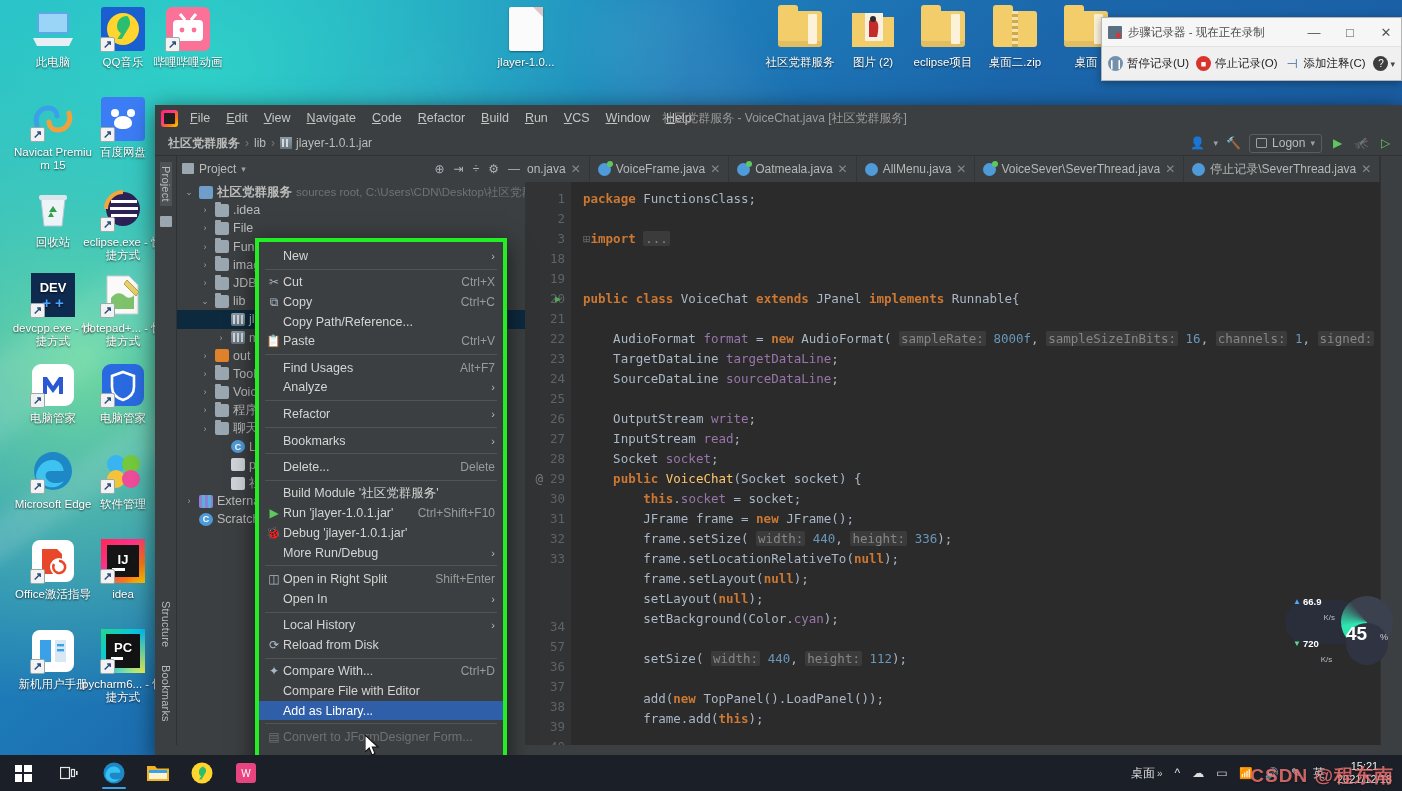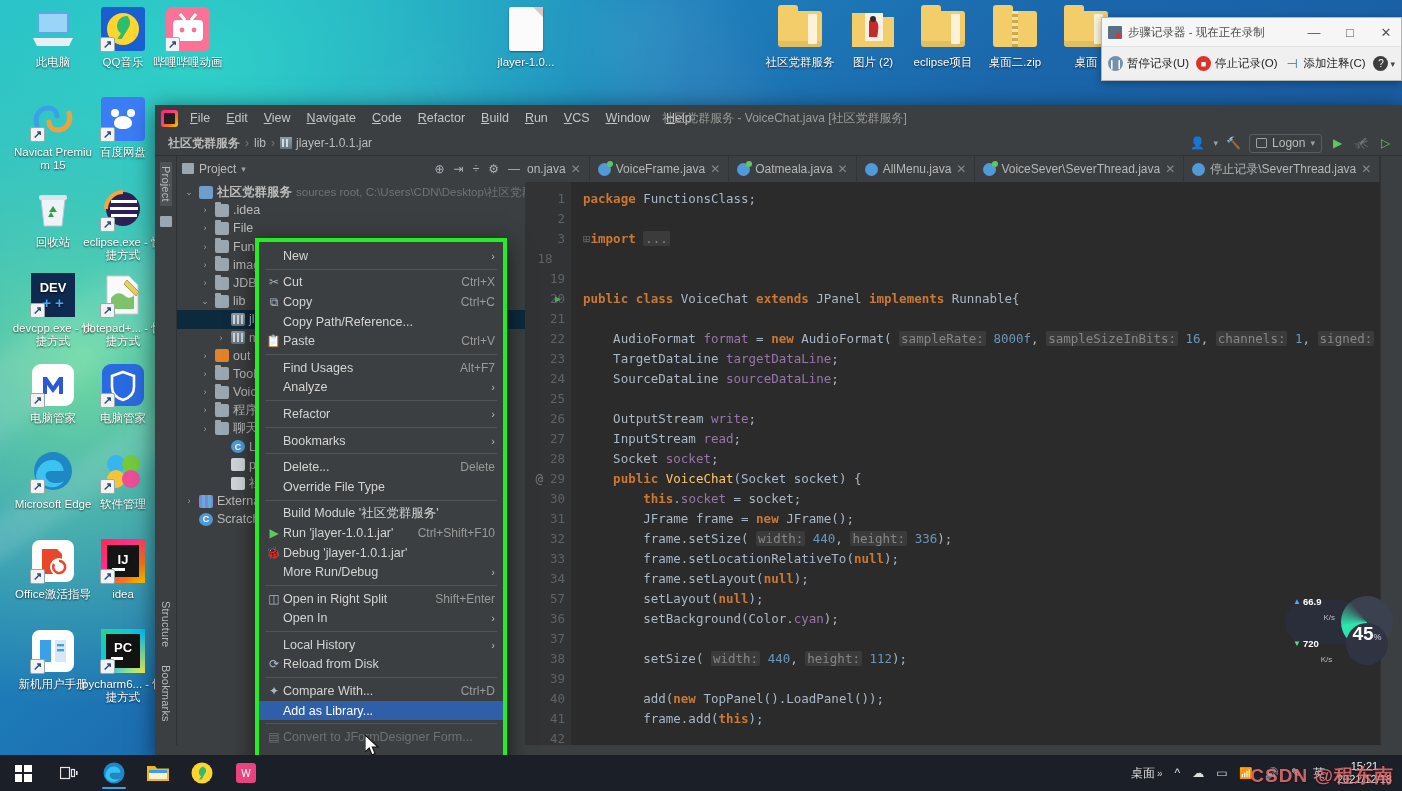--- a/index.html
+++ b/index.html
@@ -243,21 +243,21 @@
   #netwidget .pill .up { color: #4ea8ff; font-size: 8px; }
   #netwidget .pill .dn { color: #5ddb8a; font-size: 8px; }
   #netwidget .pill .unit { color: #b6bdc9; font-weight: normal; font-size: 8px; margin-top: 32px; }
   #netwidget .ring {
     position: absolute; right: 0; top: 0; width: 52px; height: 52px; border-radius: 50%;
     background: conic-gradient(from 160deg, #28d9a3 0deg, #2ee6b0 100deg, #3c4150 162deg, #3c4150 360deg), #3c4150;
     display: flex; align-items: center; justify-content: center;
   }
   #netwidget .ring .inner {
     width: 42px; height: 42px; border-radius: 50%; background: #2f3342;
-    display: flex; align-items: baseline; justify-content: center; color: #fff;
+    display: flex; align-items: baseline; justify-content: space-between; color: #fff;
     font-size: 19px; font-weight: bold; margin-top: 44px;
   }
   #netwidget .ring .pct { font-size: 9px; font-weight: normal; color: #cfd4dd; }
 
   
   #taskbar {
     position: absolute; left: 0; bottom: 0; width: 1402px; height: 36px;
     background: #1b1f27; display: flex; align-items: center; z-index: 80;
     color: #e6e6e6; font-size: 12px;
   }
@@ -770,37 +770,37 @@
             <span class="ci"></span>
             <span>停止记录\SeverThread.java</span>
             <span class="x">✕</span>
           </div>
         </div>
       <div class="code-area">
         <div class="gutter" id="gutter">
             <div style="position: relative;">1</div>
             <div style="position: relative;">2</div>
             <div style="position: relative;">3</div>
-            <div style="position: relative; text-align: center;">18</div>
+            <div style="position: relative;">18</div>
             <div style="position: relative;">19</div>
             <div style="position: relative;">20<span class="runarrow">▶</span></div>
             <div style="position: relative;">21</div>
             <div style="position: relative;">22</div>
             <div style="position: relative;">23</div>
             <div style="position: relative;">24</div>
             <div style="position: relative;">25</div>
             <div style="position: relative;">26</div>
             <div style="position: relative;">27</div>
             <div style="position: relative;">28</div>
             <div style="position: relative;">29<span class="gmark">@</span></div>
             <div style="position: relative;">30</div>
             <div style="position: relative;">31</div>
             <div style="position: relative;">32</div>
             <div style="position: relative;">33</div>
-            <div style="position: relative;">34</div>
+            <div style="position: relative; margin-top: 48px;">34</div>
             <div style="position: relative;">57</div>
             <div style="position: relative;">36</div>
             <div style="position: relative;">37</div>
             <div style="position: relative;">38</div>
             <div style="position: relative;">39</div>
             <div style="position: relative;">40</div>
             <div style="position: relative;">41</div>
             <div style="position: relative;">42</div>
           </div>
         <div class="code-body" id="code-body"><div><span class="kw">package</span> FunctionsClass<span class="typ">;</span></div><div>&nbsp;</div><div><span class="fold">⊞</span><span class="kw">import</span> <span class="hint">...</span></div><div>&nbsp;</div><div>&nbsp;</div><div><span class="kw">public class</span> VoiceChat <span class="kw">extends</span> JPanel <span class="kw">implements</span> Runnable{</div><div>&nbsp;</div><div>    AudioFormat <span class="fld">format</span> = <span class="kw">new</span> AudioFormat( <span class="hint">sampleRate:</span> <span class="num">8000f</span>, <span class="hint">sampleSizeInBits:</span> <span class="num">16</span>, <span class="hint">channels:</span> <span class="num">1</span>, <span class="hint">signed:</span> , </div><div>    TargetDataLine <span class="fld">targetDataLine</span>;</div><div>    SourceDataLine <span class="fld">sourceDataLine</span>;</div><div>&nbsp;</div><div>    OutputStream <span class="fld">write</span>;</div><div>    InputStream <span class="fld">read</span>;</div><div>    Socket <span class="fld">socket</span>;</div><div>    <span class="kw">public</span> <span class="mth">VoiceChat</span>(Socket socket) {</div><div>        <span class="kw">this</span>.<span class="fld">socket</span> = socket;</div><div>        JFrame frame = <span class="kw">new</span> JFrame();</div><div>        frame.setSize( <span class="hint">width:</span> <span class="num">440</span>, <span class="hint">height:</span> <span class="num">336</span>);</div><div>        frame.setLocationRelativeTo(<span class="kw">null</span>);</div><div>        frame.setLayout(<span class="kw">null</span>);</div><div>        setLayout(<span class="kw">null</span>);</div><div>        setBackground(Color.<span class="fld">cyan</span>);</div><div>&nbsp;</div><div>        setSize( <span class="hint">width:</span> <span class="num">440</span>, <span class="hint">height:</span> <span class="num">112</span>);</div><div>&nbsp;</div><div>        add(<span class="kw">new</span> TopPanel().LoadPanel());</div><div>        frame.add(<span class="kw">this</span>);</div><div>&nbsp;</div></div>
@@ -861,24 +861,20 @@
       <span class="mico"></span>
       <span class="mlabel">Bookmarks</span>
       <span class="mchev">›</span>
     </div>
     <div class="msep"></div>
     <div class="mrow">
       <span class="mico"></span>
       <span class="mlabel">Delete...</span>
       <span class="mshort">Delete</span>
     </div>
-    <div class="mrow">
-      <span class="mico"></span>
-      <span class="mlabel">Override File Type</span>
-    </div>
     <div class="msep"></div>
     <div class="mrow">
       <span class="mico"></span>
       <span class="mlabel">Build Module '社区党群服务'</span>
     </div>
     <div class="mrow">
       <span class="mico" style="color: rgb(94, 200, 94);">▶</span>
       <span class="mlabel">Run 'jlayer-1.0.1.jar'</span>
       <span class="mshort">Ctrl+Shift+F10</span>
     </div>
@@ -910,20 +906,24 @@
     </div>
     <div class="mrow">
       <span class="mico">⟳</span>
       <span class="mlabel">Reload from Disk</span>
     </div>
     <div class="msep"></div>
     <div class="mrow">
       <span class="mico">✦</span>
       <span class="mlabel">Compare With...</span>
       <span class="mshort">Ctrl+D</span>
+    </div>
+    <div class="mrow">
+      <span class="mico"></span>
+      <span class="mlabel">Compare File with Editor</span>
     </div>
     <div class="mrow hl">
       <span class="mico"></span>
       <span class="mlabel">Add as Library...</span>
     </div>
     <div class="msep"></div>
     <div class="mrow disabled">
       <span class="mico">▤</span>
       <span class="mlabel">Convert to JFormDesigner Form...</span>
     </div>

